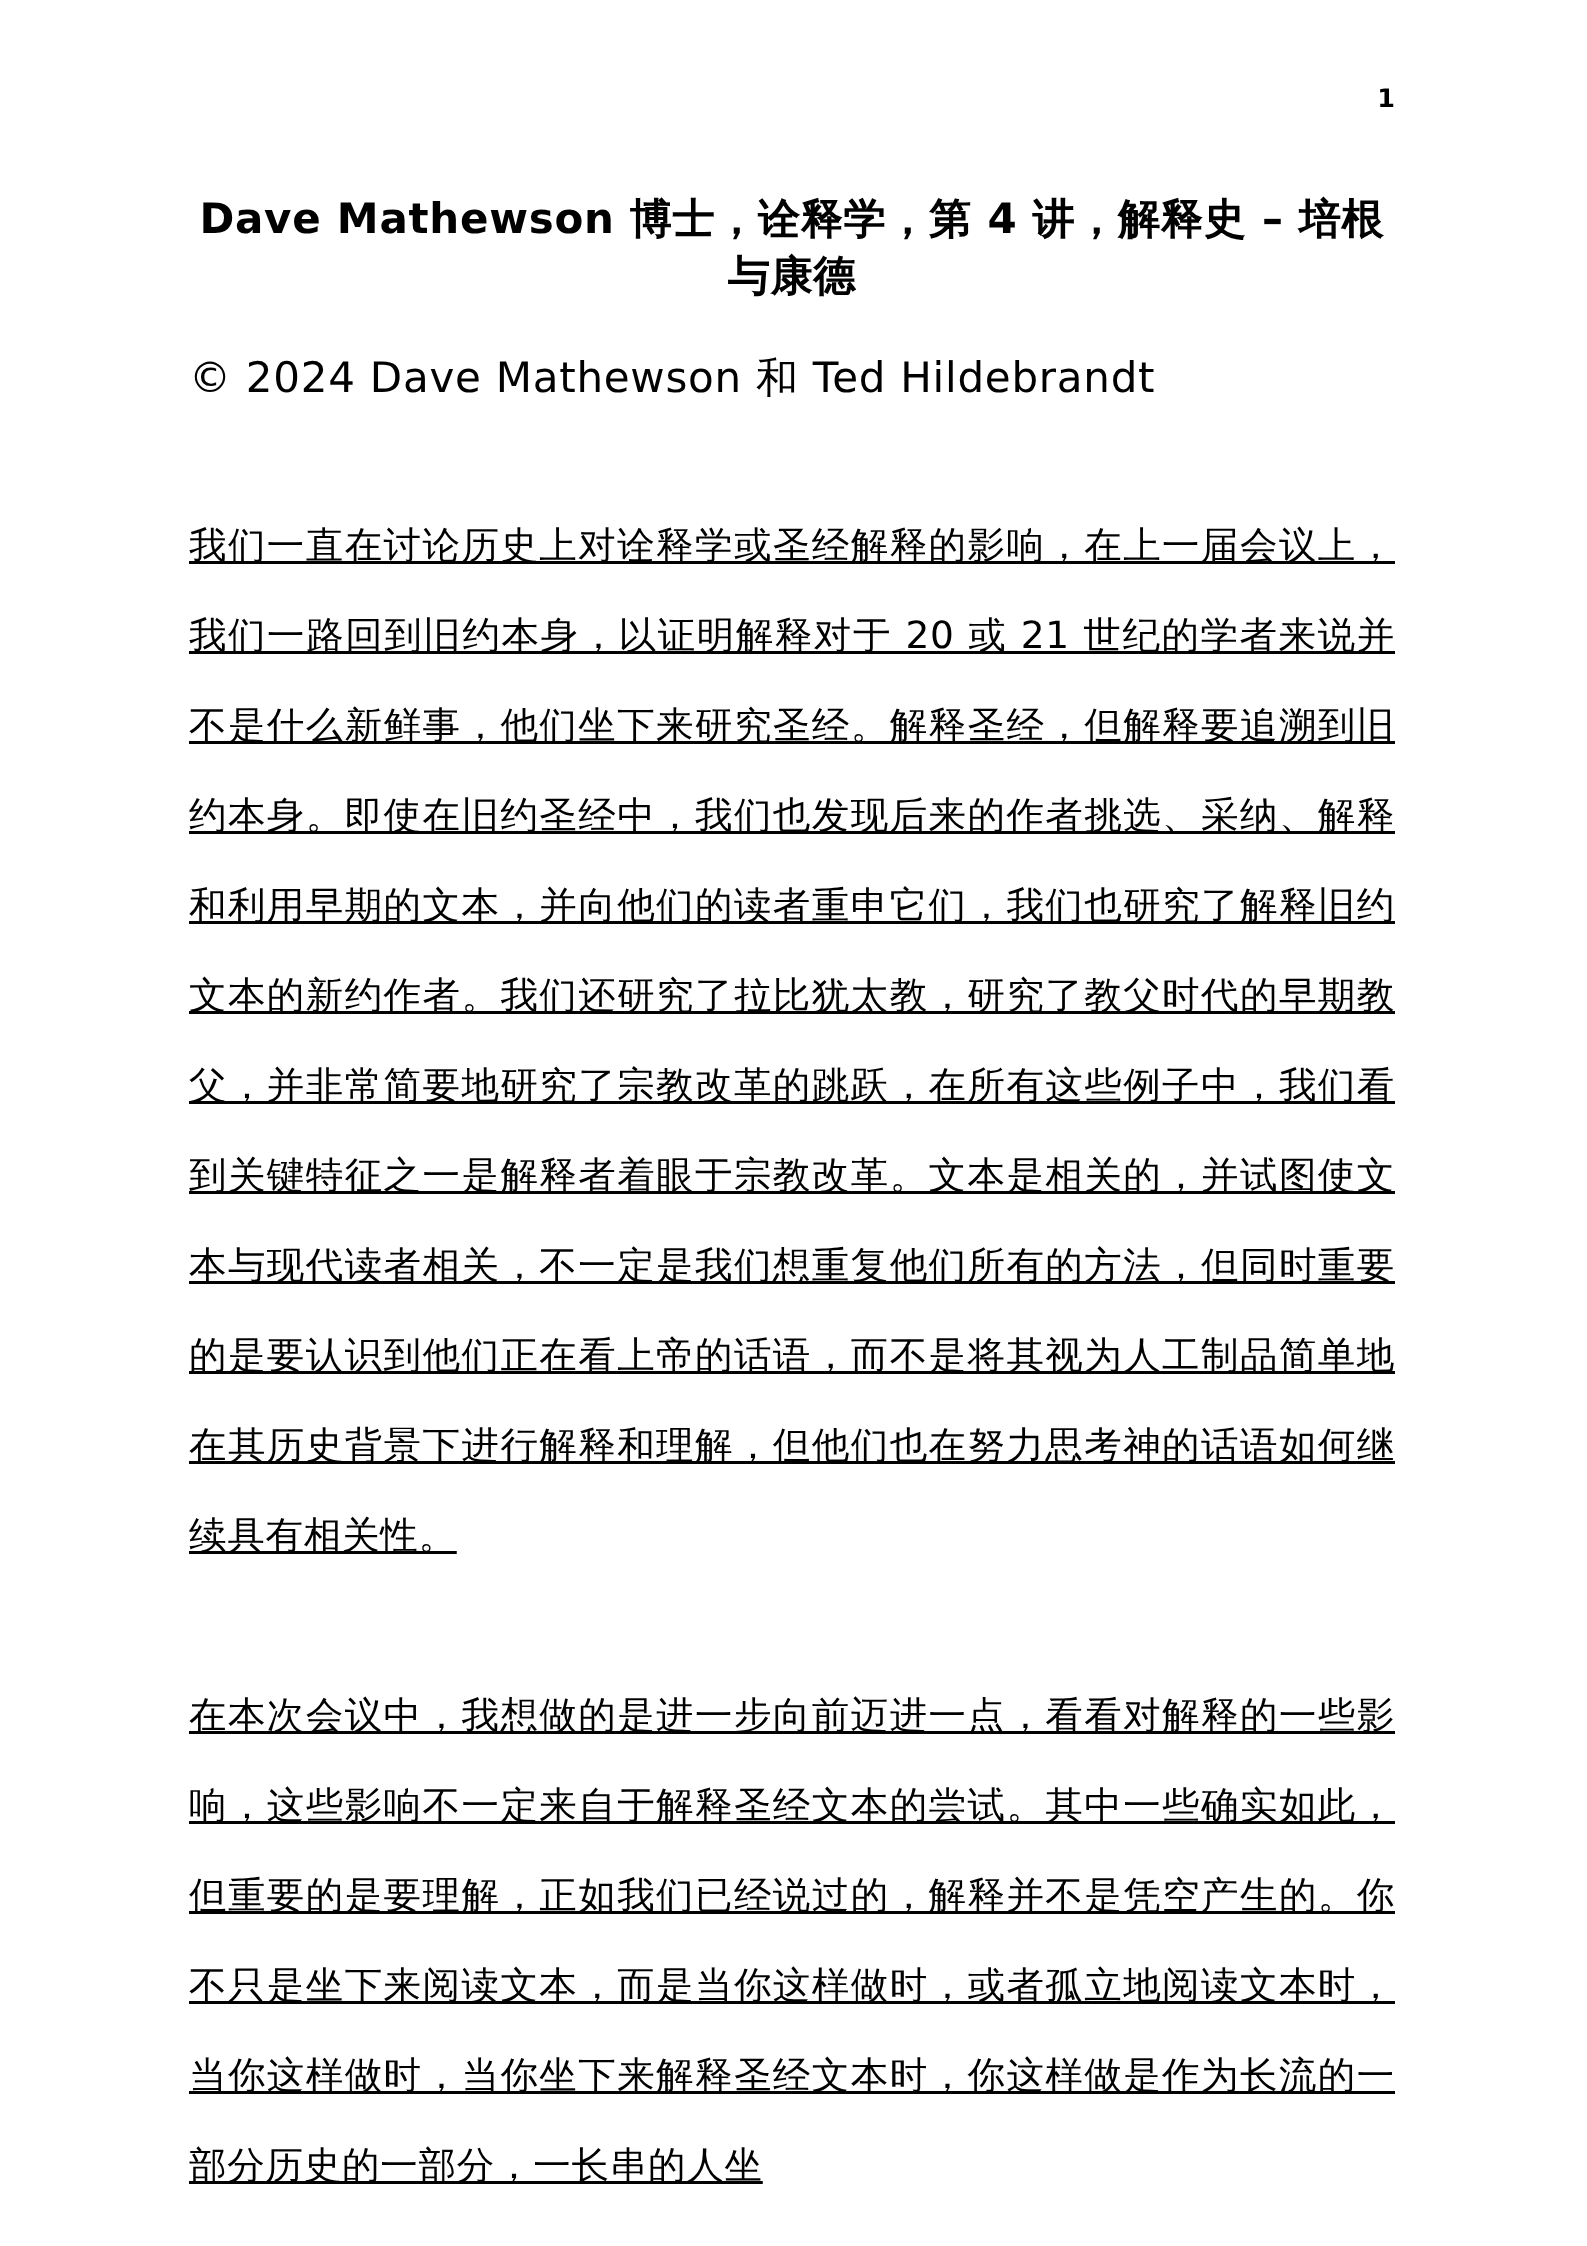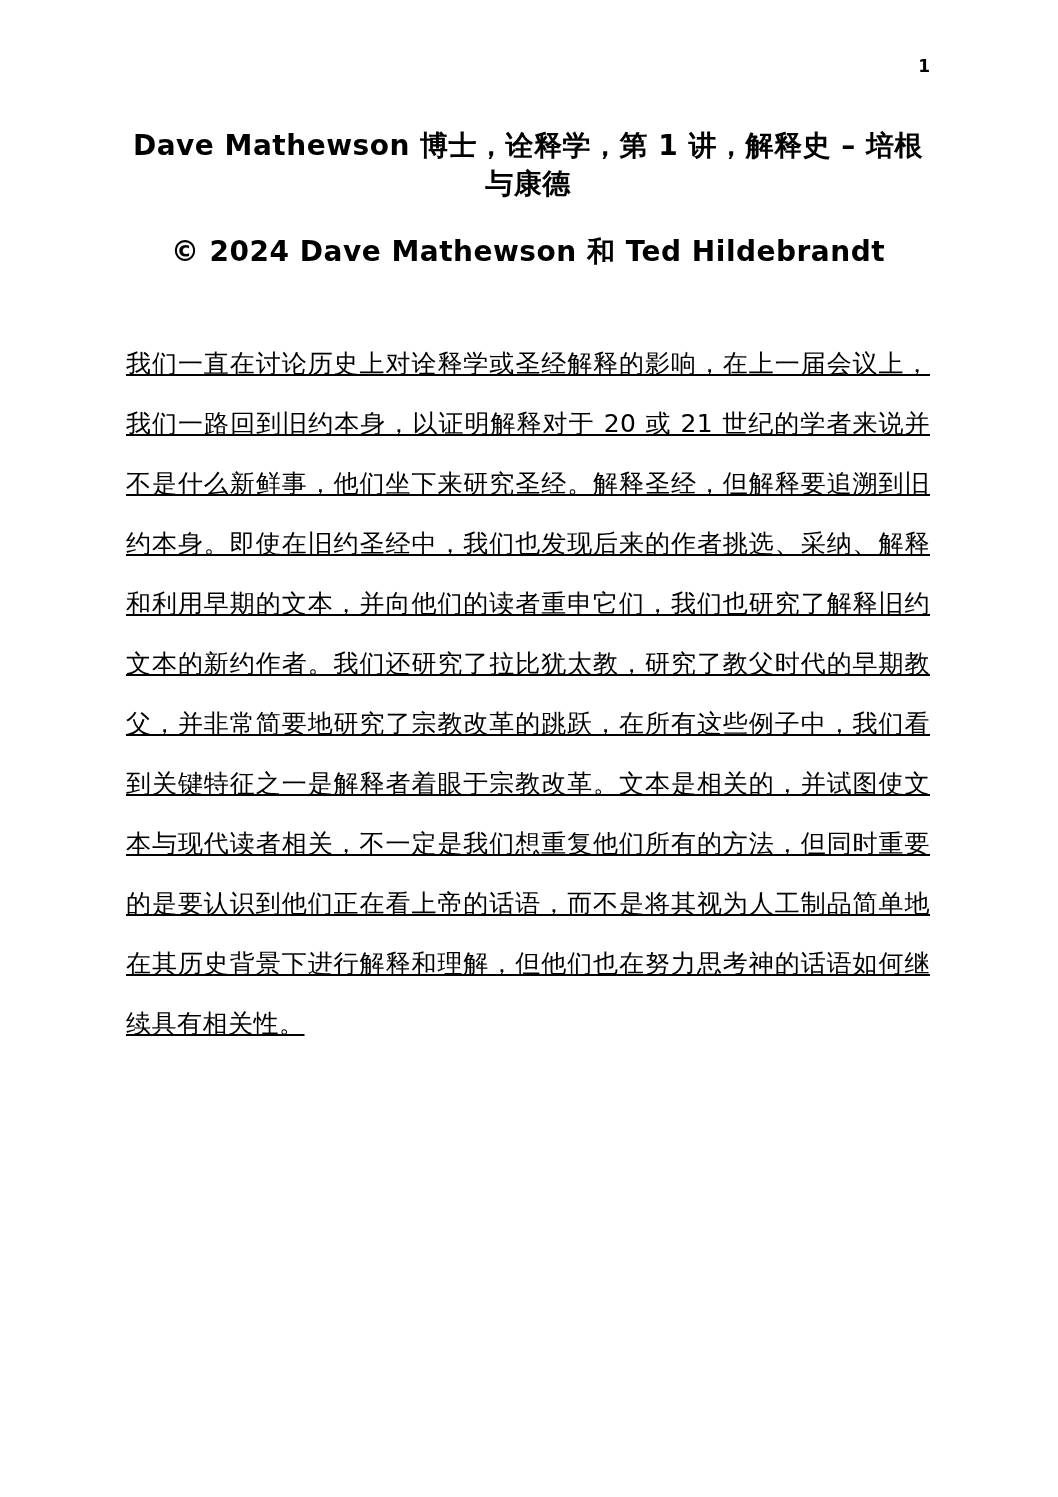--- a/index.html
+++ b/index.html
@@ -30,22 +30,22 @@
     margin: 72px 0 0 0;
     font-size: 28px;
     font-weight: bold;
     text-align: center;
     line-height: 1.35;
     letter-spacing: 0.5px;
   }
   .doc-copyright {
     margin: 30px 0 0 0;
     font-size: 28px;
-    font-weight: bold;
-    text-align: center;
+    font-weight: normal;
+    text-align: left;
     line-height: 1.35;
     letter-spacing: 0.5px;
   }
   .body-text {
     margin-top: 64px;
     text-decoration: underline;
   }
   .body-text p {
     margin: 0;
     font-size: 25px;
@@ -57,20 +57,21 @@
   .body-text p + p {
     margin-top: 60px;
   }
 </style>
 </head>
 <body>
 
 <div class="page">
   <div class="page-number">1</div>
 
-  <h1 class="doc-title">Dave Mathewson 博士，诠释学，第 1 讲，解释史 – 培根与康德</h1>
+  <h1 class="doc-title">Dave Mathewson 博士，诠释学，第 4 讲，解释史 – 培根与康德</h1>
 
   <h2 class="doc-copyright">© 2024 Dave Mathewson 和 Ted Hildebrandt</h2>
 
   <div class="body-text">
     <p>我们一直在讨论历史上对诠释学或圣经解释的影响，在上一届会议上，我们一路回到旧约本身，以证明解释对于 20 或 21 世纪的学者来说并不是什么新鲜事，他们坐下来研究圣经。解释圣经，但解释要追溯到旧约本身。即使在旧约圣经中，我们也发现后来的作者挑选、采纳、解释和利用早期的文本，并向他们的读者重申它们，我们也研究了解释旧约文本的新约作者。我们还研究了拉比犹太教，研究了教父时代的早期教父，并非常简要地研究了宗教改革的跳跃，在所有这些例子中，我们看到关键特征之一是解释者着眼于宗教改革。文本是相关的，并试图使文本与现代读者相关，不一定是我们想重复他们所有的方法，但同时重要的是要认识到他们正在看上帝的话语，而不是将其视为人工制品简单地在其历史背景下进行解释和理解，但他们也在努力思考神的话语如何继续具有相关性。</p>
+    <p>在本次会议中，我想做的是进一步向前迈进一点，看看对解释的一些影响，这些影响不一定来自于解释圣经文本的尝试。其中一些确实如此，但重要的是要理解，正如我们已经说过的，解释并不是凭空产生的。你不只是坐下来阅读文本，而是当你这样做时，或者孤立地阅读文本时，当你这样做时，当你坐下来解释圣经文本时，你这样做是作为长流的一部分历史的一部分，一长串的人坐</p>
   </div>
 </div>
 
 </body></html>

